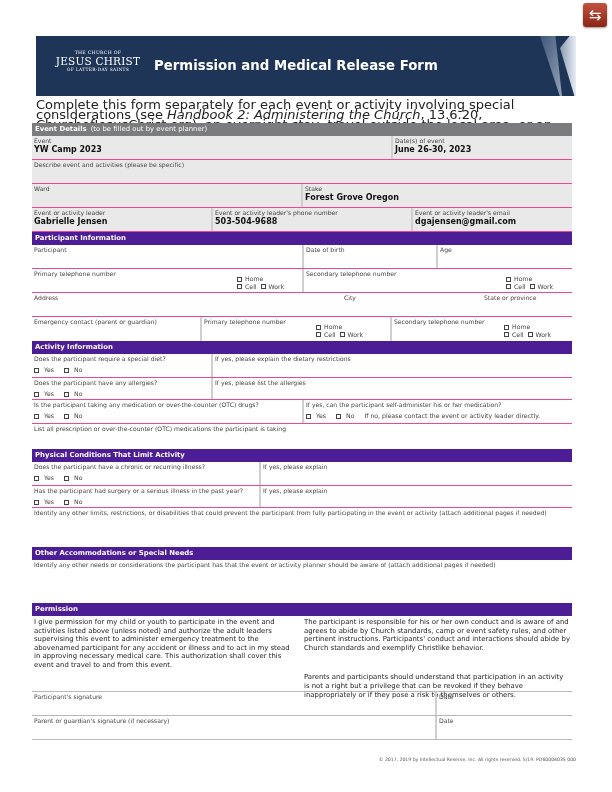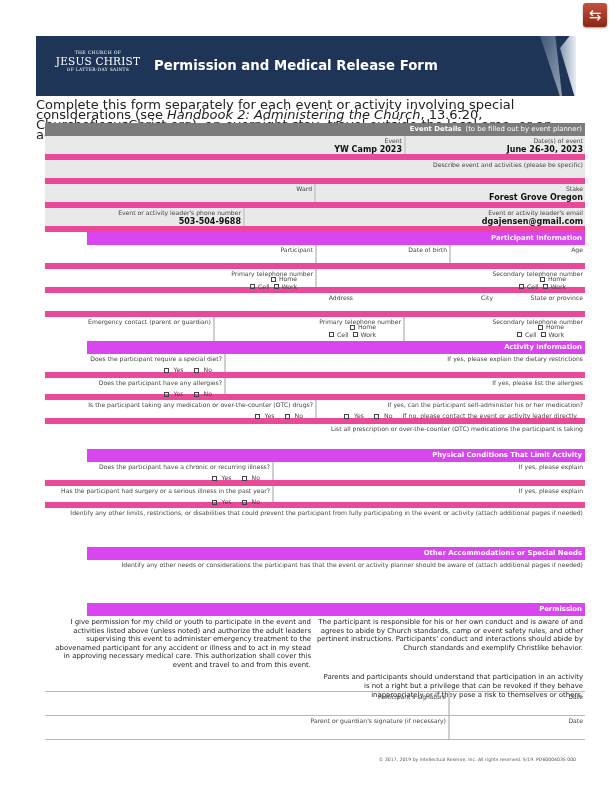--- a/index.html
+++ b/index.html
@@ -17,26 +17,26 @@
   }
   .logo { position: absolute; left: 16px; top: 14px; width: 92px; text-align: center; color: #fff; font-family: "DejaVu Serif", serif; }
   .logo .l1 { font-size: 4.6px; letter-spacing: 0.3px; }
   .logo .l2 { font-size: 10.5px; letter-spacing: 0.2px; line-height: 12px; }
   .logo .l3 { font-size: 4.4px; letter-spacing: 0.3px; }
   .title { position: absolute; left: 118px; top: 22px; color: #fff; font-size: 13.3px; font-weight: bold; }
   .deco2 { position: absolute; right: 0; top: 0; width: 16px; height: 60px; background: linear-gradient(90deg, #8a9bb3, #e8edf3); clip-path: polygon(60% 0, 100% 0, 100% 100%, 90% 100%, 0 20%); }
   .deco3 { position: absolute; right: 14px; top: 0; width: 22px; height: 60px; background: linear-gradient(110deg, #4e6688, #c7d1de); clip-path: polygon(0 0, 70% 0, 100% 100%, 90% 100%); opacity: 0.7; }
   .intro { position: absolute; left: 36px; top: 100px; width: 545px; font-size: 13px; line-height: 10px; color: #222; }
   .intro i { font-style: italic; }
-  .form { position: absolute; left: 45px; width: 540px; text-align: right; }
+  .form { position: absolute; left: 32px; width: 540px; }
   .bar { height: 13px; color: #fff; font-size: 6.9px; font-weight: bold; padding: 2px 3px; }
   .bar.gray { background: #7b7c7e; }
-  .bar.blue { background: #d946ef; margin-left: 42px; }
+  .bar.blue { background: #4c1d95; }
   .bar .sub { font-weight: normal; margin-left: 4px; }
-  .row { display: flex; border-bottom: 6px solid #ec4899; }
+  .row { display: flex; border-bottom: 1px solid #ec4899; }
   .row.fill { background: #e9e9ea; }
   .cell { position: relative; padding: 1px 2px; border-right: 2px solid #cfcfcf; }
   .cell:last-child { border-right: none; }
   .lbl { font-size: 6.1px; color: #444; line-height: 8px; }
   .val { font-size: 8px; font-weight: bold; color: #111; line-height: 10px; }
   .cbg { position: absolute; font-size: 6.2px; color: #444; line-height: 7.5px; }
   .cbx { display: inline-block; width: 5px; height: 5px; border: 0.7px solid #444; margin-right: 3px; vertical-align: -0.5px; }
   .yn { font-size: 6.2px; color: #444; margin-top: 3px; }
   .yn span { margin-right: 5px; }
   .plain { font-size: 6.1px; color: #444; padding: 1px 2px; }
@@ -88,20 +88,24 @@
     <div class="cell" style="width:271px;">
       <div class="lbl">Ward</div>
       <div class="val"></div>
     </div>
     <div class="cell" style="flex:1;">
       <div class="lbl">Stake</div>
       <div class="val">Forest Grove Oregon</div>
     </div>
   </div>
   <div class="row fill" style="height:24px;">
+    <div class="cell" style="width:181px;">
+      <div class="lbl">Event or activity leader</div>
+      <div class="val">Gabrielle Jensen</div>
+    </div>
     <div class="cell" style="width:200px;">
       <div class="lbl">Event or activity leader's phone number</div>
       <div class="val">503-504-9688</div>
     </div>
     <div class="cell" style="flex:1;">
       <div class="lbl">Event or activity leader's email</div>
       <div class="val">dgajensen@gmail.com</div>
     </div>
   </div>
 

